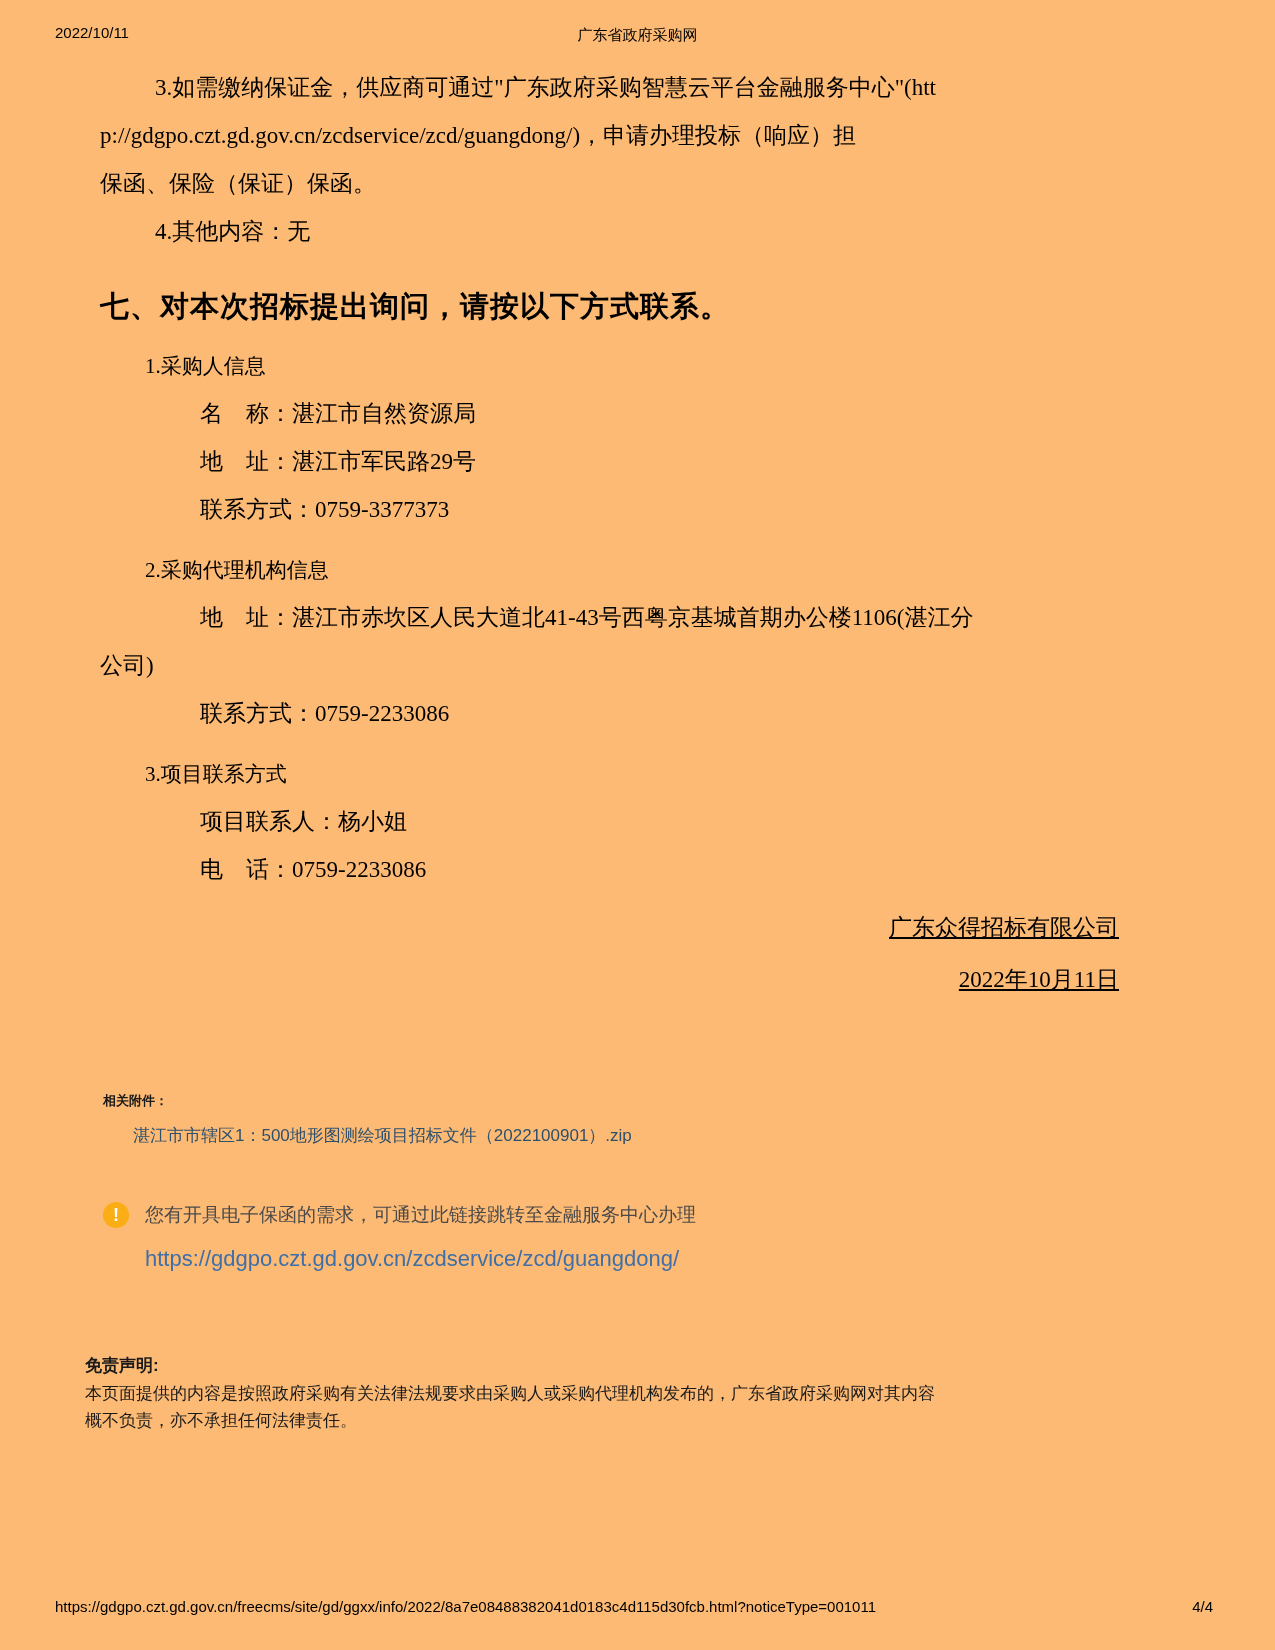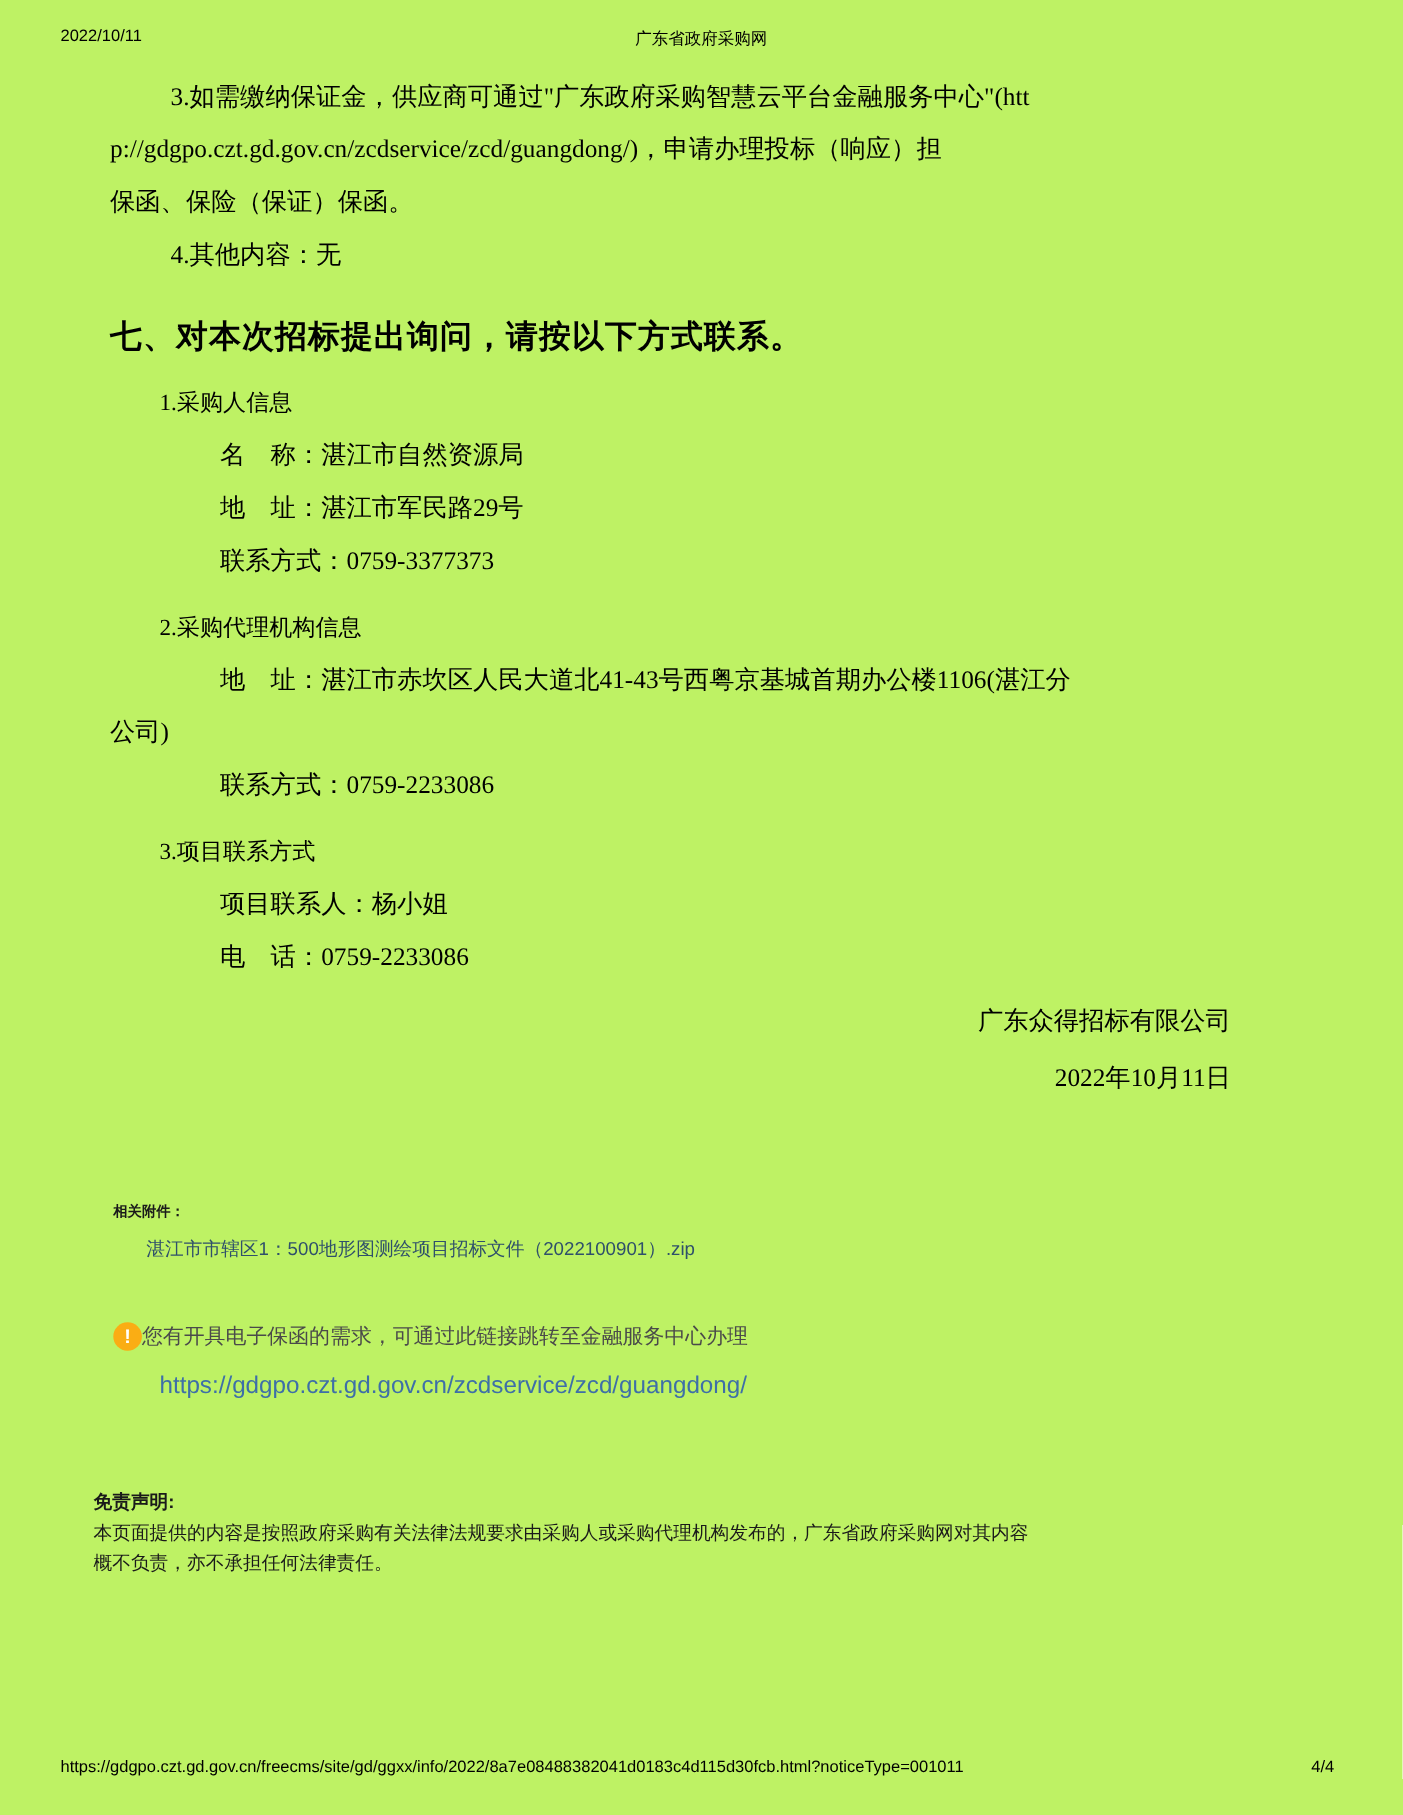--- a/index.html
+++ b/index.html
@@ -1,20 +1,20 @@
 <!DOCTYPE html>
 <html><head>
 <meta charset="utf-8">
 <style>
   * { margin:0; padding:0; box-sizing:border-box; }
   html,body { background:#fff; }
   .page {
     position:relative;
     width:1275px; height:1650px;
-    background:#bef264;
+    background:#fdba74;
     font-family:"Liberation Serif","DejaVu Serif",serif;
     color:#000;
     overflow:hidden;
   }
   
   .print-header {
     position:absolute; top:24px; left:55px; right:55px;
     font-family:"Liberation Sans","DejaVu Sans",sans-serif;
     font-size:15px; color:#000;
   }
@@ -35,21 +35,21 @@
   }
   .doc .indent2 { padding-left:55px; }
   .doc .subhead { padding-left:45px; margin-top:12px; font-size:21px; }
   .doc .detail  { padding-left:100px; }
   .doc .h7 {
     font-size:29px; font-weight:bold;
     margin-top:26px; margin-bottom:4px; line-height:48px;
     letter-spacing:1px;
   }
   .doc .sig { text-align:right; line-height:52px; padding-right:18px; }
-  .doc .sig-block { margin-top:8px; }
+  .doc .sig-block { margin-top:8px;text-decoration:underline; }
 
   
   .attachments {
     position:absolute; top:1088px; left:103px; right:100px;
     font-family:"Liberation Sans","DejaVu Sans",sans-serif;
   }
   .attachments .label { font-size:13px; font-weight:bold; color:#1a1a1a; line-height:26px; }
   .attachments .file-link {
     display:inline-block; margin-left:30px; margin-top:10px;
     font-size:17px; color:#2f506b; text-decoration:none; cursor:pointer;
@@ -61,21 +61,21 @@
     font-family:"Liberation Sans","DejaVu Sans",sans-serif;
   }
   .notice .row { display:flex; align-items:center; }
   .warn-icon {
     width:26px; height:26px; border-radius:50%;
     background:#faad14; color:#fff;
     font-weight:bold; font-size:18px;
     display:flex; align-items:center; justify-content:center;
     flex:0 0 26px; line-height:1;
   }
-  .notice .msg { margin-left:0; font-size:19px; color:#4a4a4a; }
+  .notice .msg { margin-left:16px; font-size:19px; color:#4a4a4a; }
   .notice .link {
     display:inline-block; margin-left:42px; margin-top:18px;
     font-size:22px; color:#3e6fa8; text-decoration:none; cursor:pointer;
   }
 
   
   .disclaimer {
     position:absolute; top:1352px; left:85px; right:80px;
     font-family:"Liberation Sans","DejaVu Sans",sans-serif;
     color:#1a1a1a;

